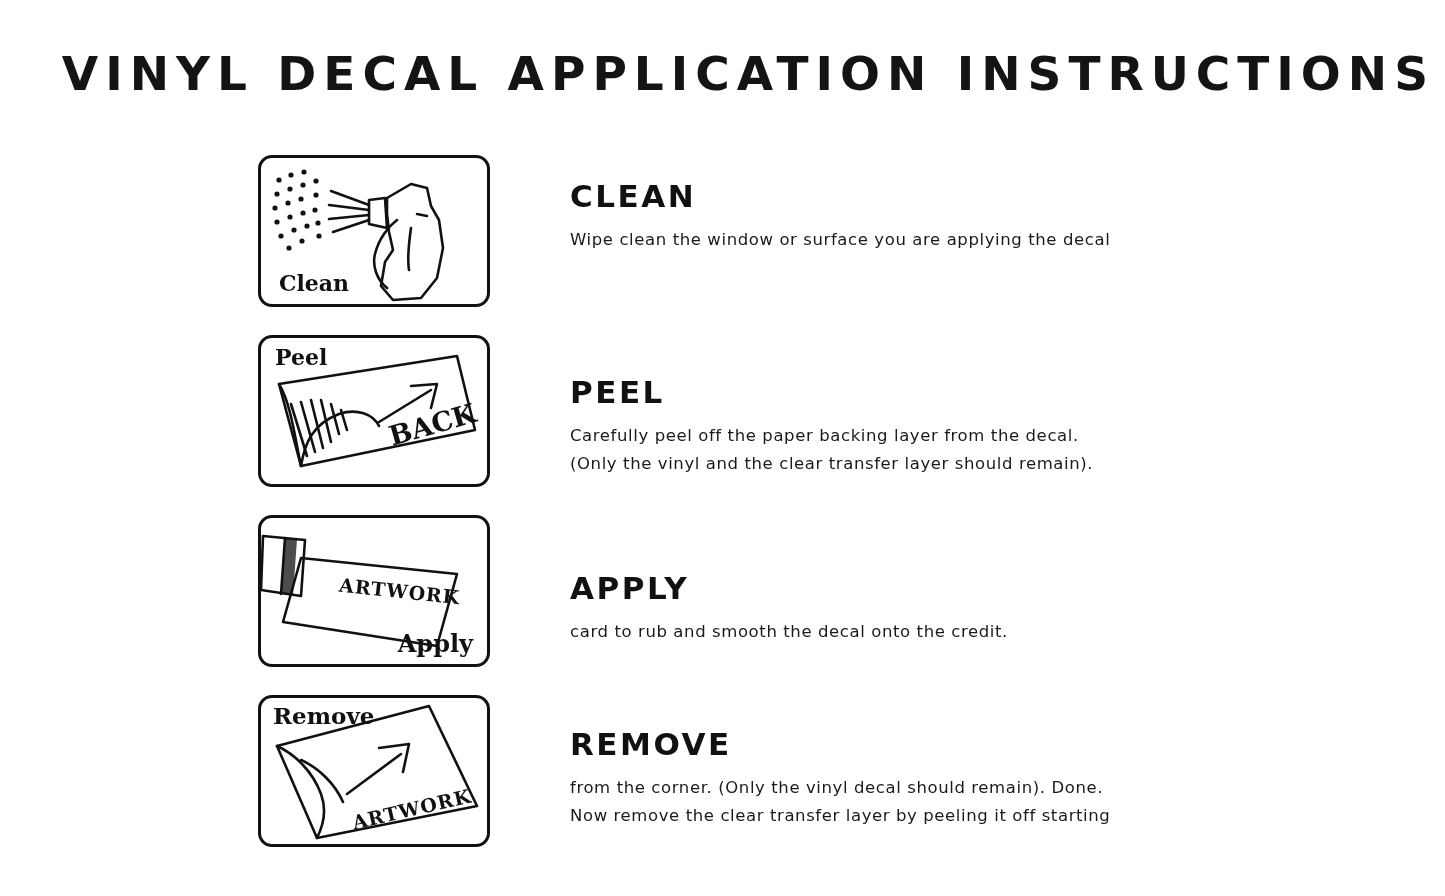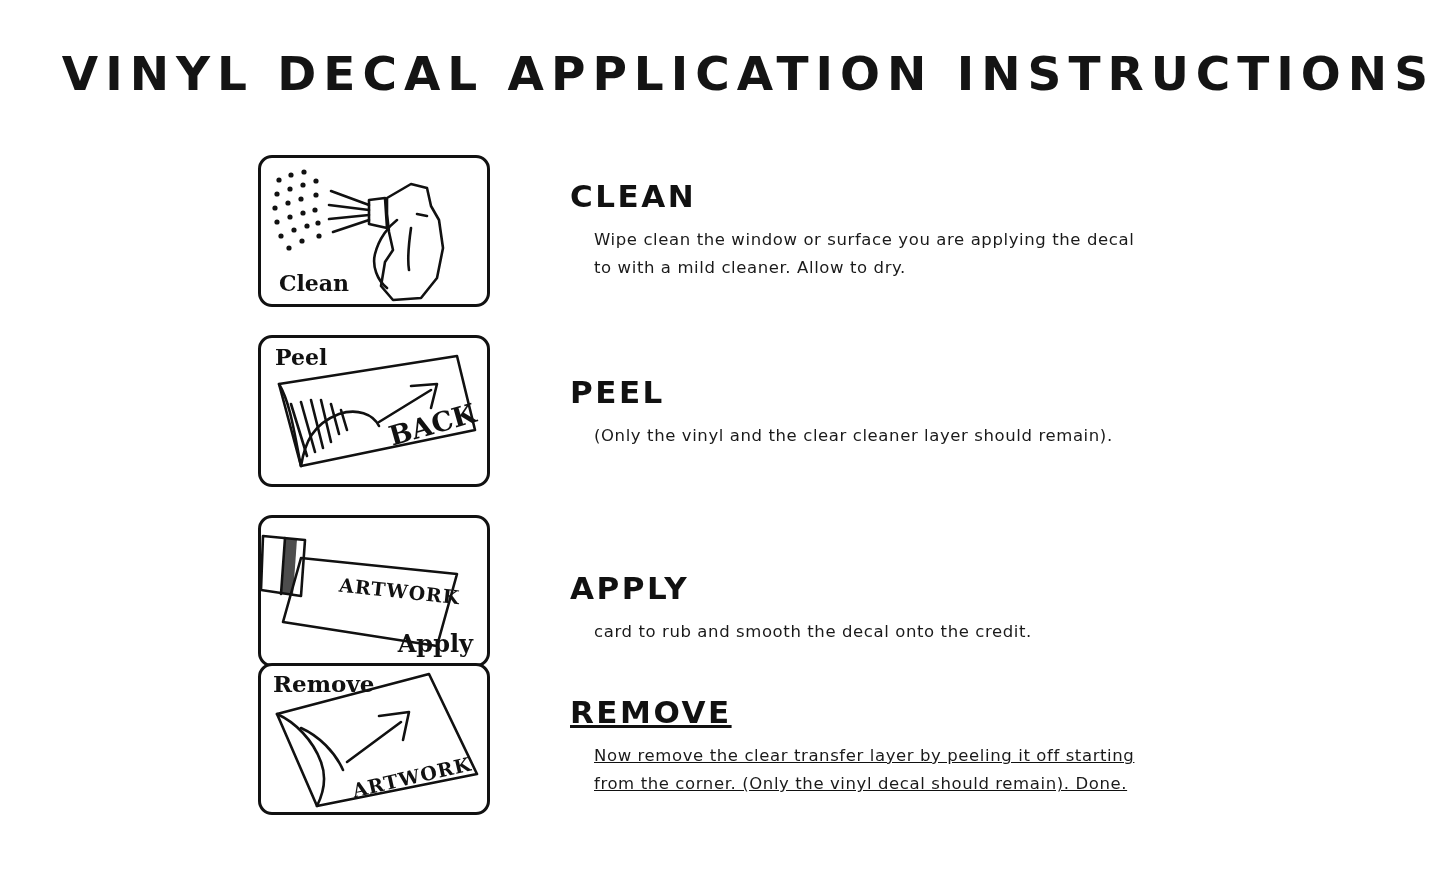--- a/index.html
+++ b/index.html
@@ -76,27 +76,26 @@
   .step-body {
     margin-top: 14px;
     font-size: 16.5px;
     line-height: 1.7;
     letter-spacing: 0.6px;
     color: #1a1a1a;
   }
   .step-body .line {
     display: block;
     white-space: nowrap;
-    margin-left: 24px;
   }
   
   .step-clean  { position: absolute; top: 0px;   left: 0; width: 1445px; }
   .step-peel   { position: absolute; top: 180px; left: 0; width: 1344px; }
   .step-apply  { position: absolute; top: 360px; left: 0; width: 1445px; }
-  .step-remove { position: absolute; top: 508px; left: 0; width: 1445px; text-decoration: underline; }
+  .step-remove { position: absolute; top: 540px; left: 0; width: 1445px; }
 
   .step-clean  .step-text { padding-top: 26px; }
   .step-peel   .step-text { padding-top: 42px; }
   .step-apply  .step-text { padding-top: 58px; }
   .step-remove .step-text { padding-top: 34px; }
 
   .icon-label {
     font-family: "DejaVu Serif", "Liberation Serif", serif;
     font-weight: 700;
     font-size: 22px;
@@ -163,21 +162,20 @@
               <path d="M156 56 L166 58"></path>
             </g>
           </svg>
           <div class="icon-label" style="left:18px; bottom:8px;">Clean</div>
         </div>
       </div>
       <div class="step-text">
         <div class="step-heading">CLEAN</div>
         <div class="step-body">
           <span class="line">Wipe clean the window or surface you are applying the decal</span>
-          <span class="line">to with a mild cleaner. Allow to dry.</span>
         </div>
       </div>
     </div>
 
     <div class="step step-peel">
       <div class="step-icon-wrap">
         <div class="icon-box">
           <svg width="226" height="146" viewBox="0 0 226 146">
             <g fill="none" stroke="#111" stroke-width="2.6" stroke-linecap="round" stroke-linejoin="round">
 
@@ -197,21 +195,22 @@
               <path d="M150 48 L176 46 L170 70"></path>
             </g>
           </svg>
           <div class="icon-label" style="left:14px; top:6px;">Peel</div>
           <div class="icon-label" style="right:10px; bottom:44px; transform:rotate(-16deg); font-size:27px;">BACK</div>
         </div>
       </div>
       <div class="step-text">
         <div class="step-heading">PEEL</div>
         <div class="step-body">
-          <span class="line">(Only the vinyl and the clear cleaner layer should remain).</span>
+          <span class="line">Carefully peel off the paper backing layer from the decal.</span>
+          <span class="line">(Only the vinyl and the clear transfer layer should remain).</span>
         </div>
       </div>
     </div>
 
     <div class="step step-apply">
       <div class="step-icon-wrap">
         <div class="icon-box">
           <svg width="226" height="146" viewBox="0 0 226 146">
             <g fill="none" stroke="#111" stroke-width="2.6" stroke-linecap="round" stroke-linejoin="round">
 
@@ -251,20 +250,20 @@
               <path d="M118 50 L148 46 L142 74"></path>
             </g>
           </svg>
           <div class="icon-label" style="left:12px; top:4px; font-size:23px;">Remove</div>
           <div class="icon-label small" style="right:14px; bottom:24px; transform:rotate(-13deg); letter-spacing:1px;">ARTWORK</div>
         </div>
       </div>
       <div class="step-text">
         <div class="step-heading">REMOVE</div>
         <div class="step-body">
+          <span class="line">from the corner. (Only the vinyl decal should remain). Done.</span>
           <span class="line">Now remove the clear transfer layer by peeling it off starting</span>
-          <span class="line">from the corner. (Only the vinyl decal should remain). Done.</span>
         </div>
       </div>
     </div>
 
   </div>
 </div>
 
 </body></html>

